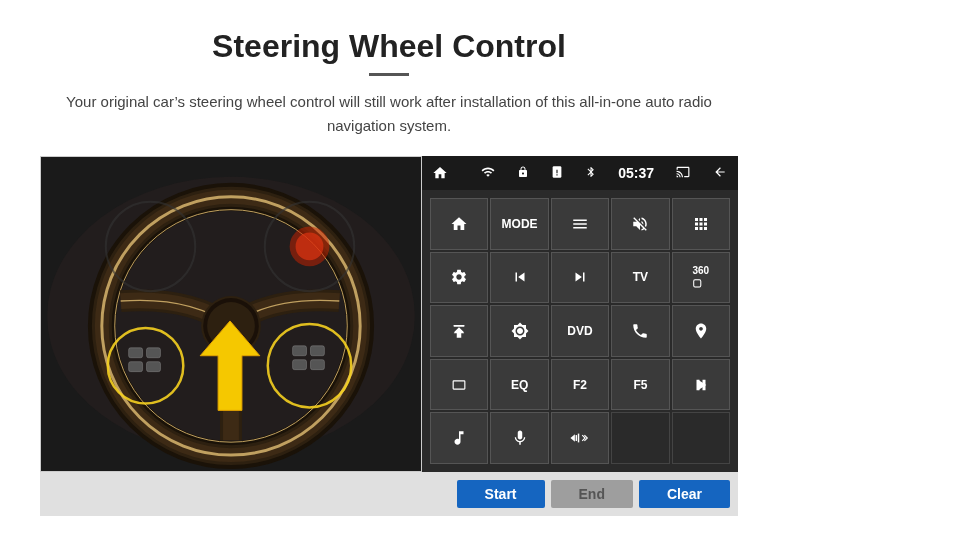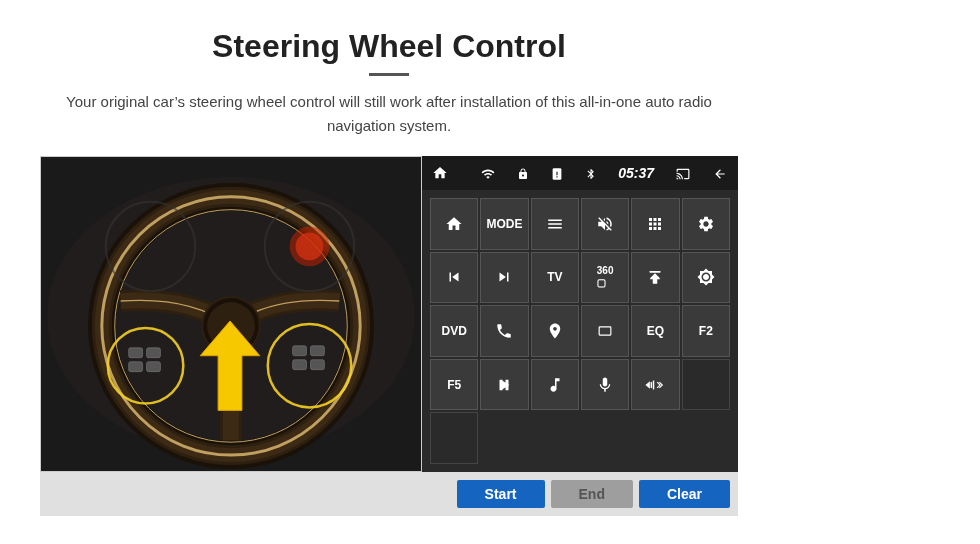--- a/index.html
+++ b/index.html
@@ -87,37 +87,36 @@
     .status-left {
       display: flex;
       align-items: center;
       gap: 6px;
       color: #fff;
       font-size: 13px;
     }
 
     .status-right {
       display: flex;
-      align-items: flex-end;
+      align-items: flex-start;
       gap: 21px;
       color: #fff;
       font-size: 13px;
-      font-style: italic;
     }
 
     .status-time {
       font-size: 14px;
       font-weight: bold;
       color: #fff;
     }
 
     
     .button-grid {
       display: grid;
-      grid-template-columns: repeat(6, 1fr);
+      grid-template-columns: repeat(5, 1fr);
       gap: 2px;
       padding: 8px;
       flex: 1;
       border-radius: 28px;
     }
 
     .radio-btn {
       background: #3a3a3a;
       border: 1px solid #555;
       color: #fff;

